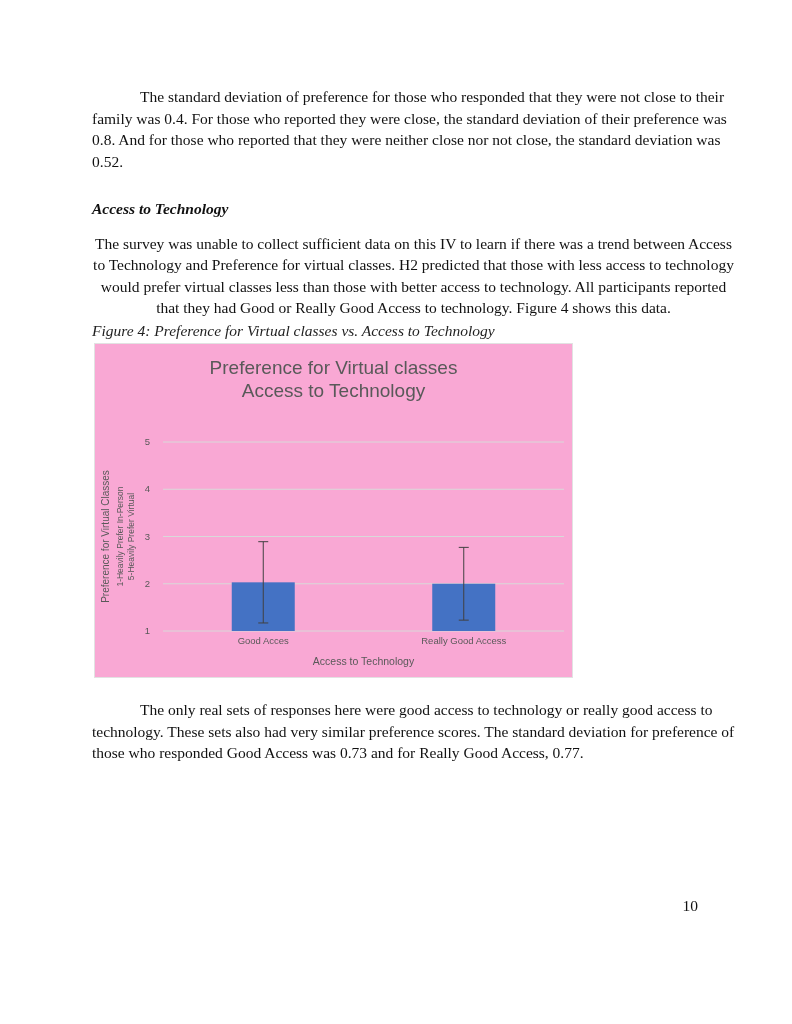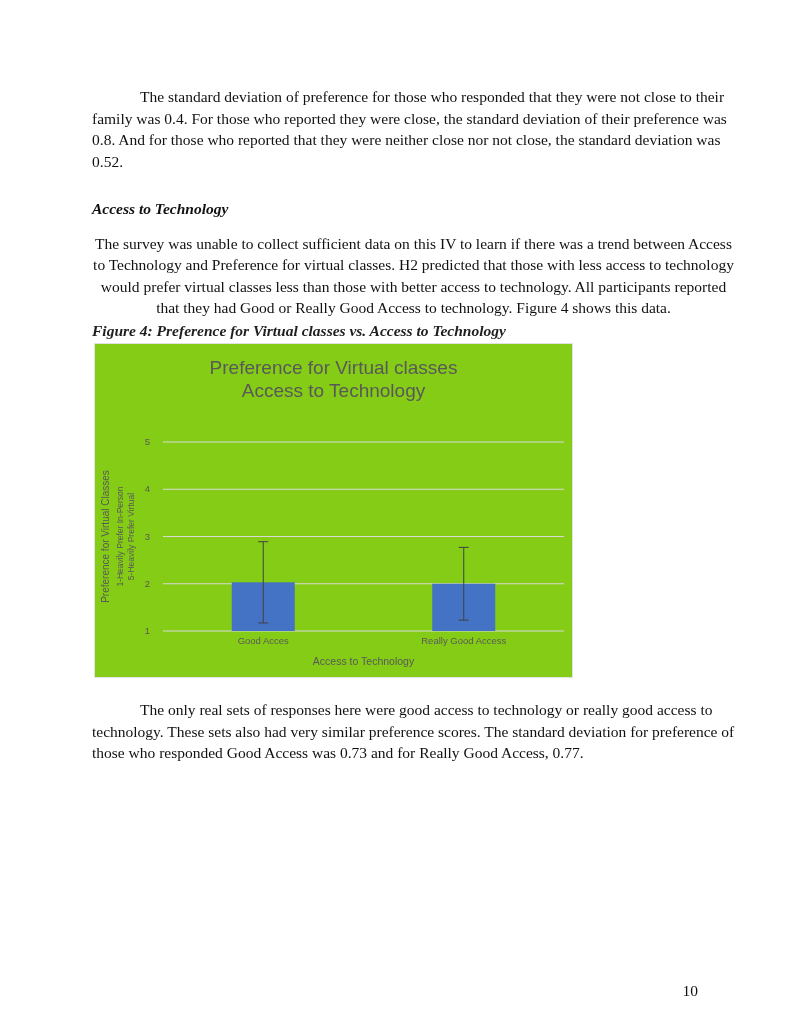--- a/index.html
+++ b/index.html
@@ -25,28 +25,27 @@
     font-style: italic;
     margin: 26px 0 13px 0;
   }
   p.para2 { margin-bottom: 0; text-align: center; }
   .figure-caption {
     font-size: 15.5px;
     line-height: 21.5px;
     font-style: italic;
     color: #1f1f1f;
     margin: 1px 0 2px 0;
-    font-weight: bold;
   }
   .chart-container {
     position: relative;
     width: 479px;
     height: 335px;
     border: 1px solid #e2e2e2;
-    background: #84cc16;
+    background: #f9a8d4;
     margin-left: 2px;
   }
   .chart-title {
     position: absolute;
     top: 12px; left: 0; right: 0;
     text-align: center;
     font-family: "Liberation Sans", sans-serif;
     font-size: 19px;
     line-height: 23px;
     color: #595959;
@@ -56,21 +55,21 @@
     top: 95px; left: 0;
     display: block;
   }
   #chart-svg text {
     font-family: "Liberation Sans", sans-serif;
     fill: #595959;
   }
   .closing { margin-top: 21px; }
   .page-number {
     position: absolute;
-    top: 982px;
+    top: 897px;
     right: 94px;
     font-size: 15.5px;
     color: #111111;
   }
 </style>
 </head>
 <body>
 
 <div class="page">
 

